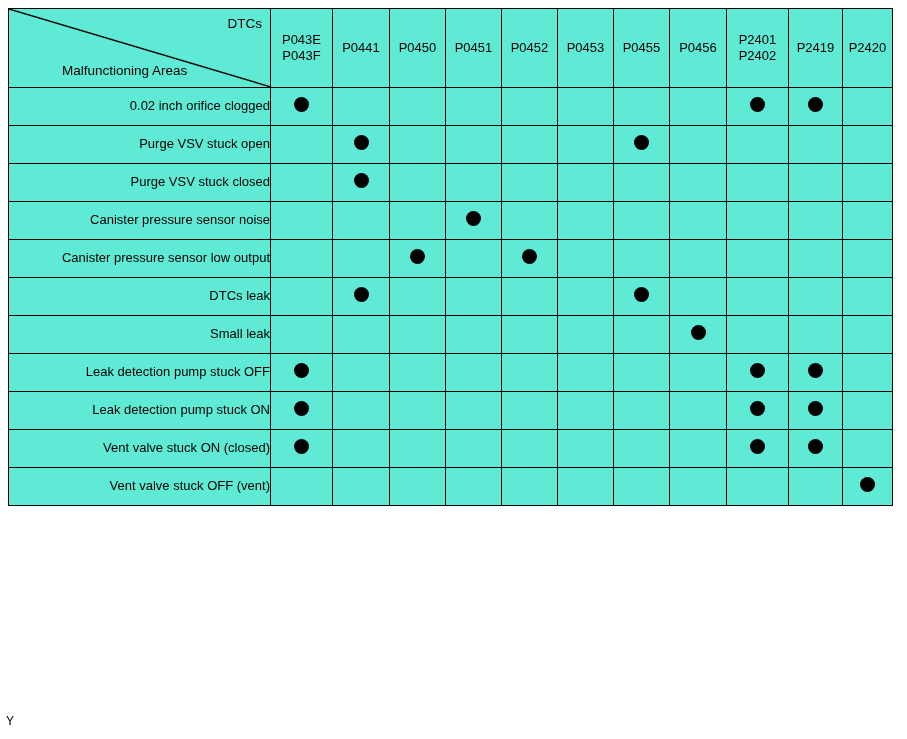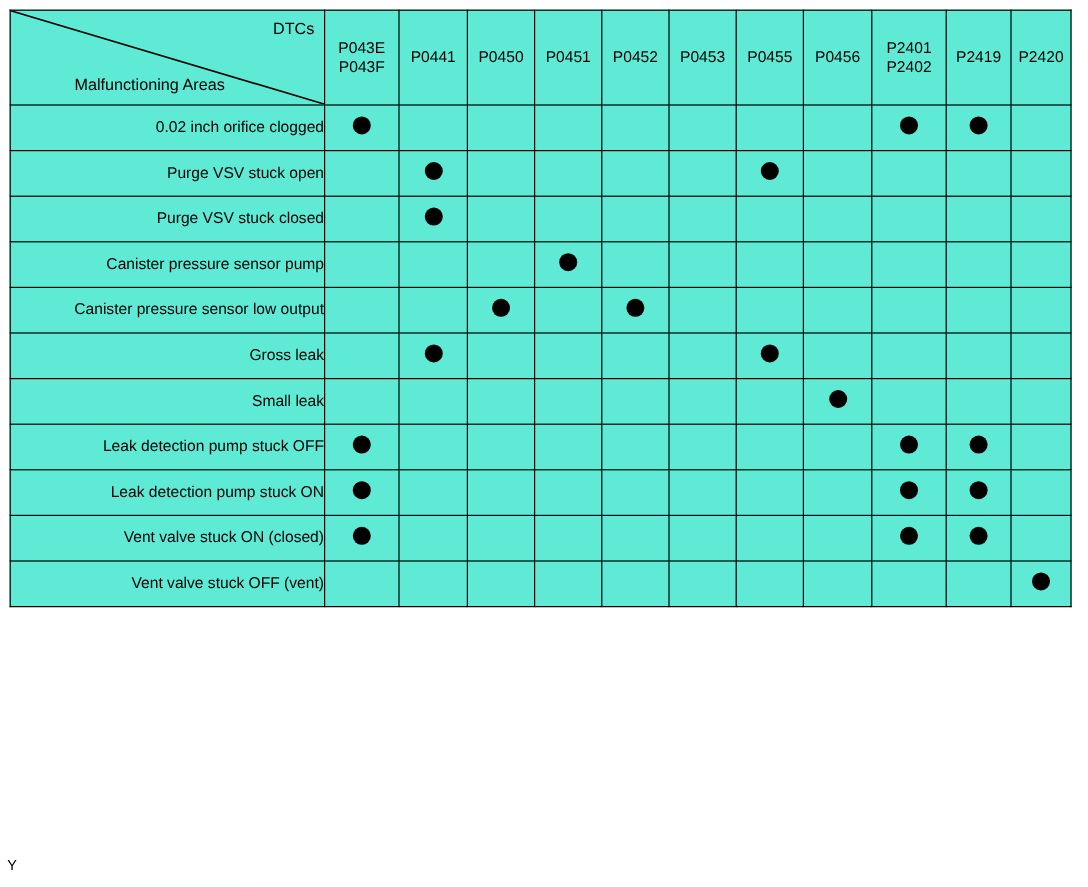--- a/index.html
+++ b/index.html
@@ -204,21 +204,21 @@
           <td class="cell"></td>
           <td class="cell"></td>
           <td class="cell"></td>
           <td class="cell"></td>
           <td class="cell"></td>
           <td class="cell"></td>
           <td class="cell"></td>
           <td class="cell"></td>
         </tr>
         <tr>
-          <td class="rowlabel">Canister pressure sensor pump</td>
+          <td class="rowlabel">Canister pressure sensor noise</td>
           <td class="cell"></td>
           <td class="cell"></td>
           <td class="cell"></td>
           <td class="cell"><span class="dot"></span></td>
           <td class="cell"></td>
           <td class="cell"></td>
           <td class="cell"></td>
           <td class="cell"></td>
           <td class="cell"></td>
           <td class="cell"></td>
@@ -232,21 +232,21 @@
           <td class="cell"></td>
           <td class="cell"><span class="dot"></span></td>
           <td class="cell"></td>
           <td class="cell"></td>
           <td class="cell"></td>
           <td class="cell"></td>
           <td class="cell"></td>
           <td class="cell"></td>
         </tr>
         <tr>
-          <td class="rowlabel">Gross leak</td>
+          <td class="rowlabel">DTCs leak</td>
           <td class="cell"></td>
           <td class="cell"><span class="dot"></span></td>
           <td class="cell"></td>
           <td class="cell"></td>
           <td class="cell"></td>
           <td class="cell"></td>
           <td class="cell"><span class="dot"></span></td>
           <td class="cell"></td>
           <td class="cell"></td>
           <td class="cell"></td>

